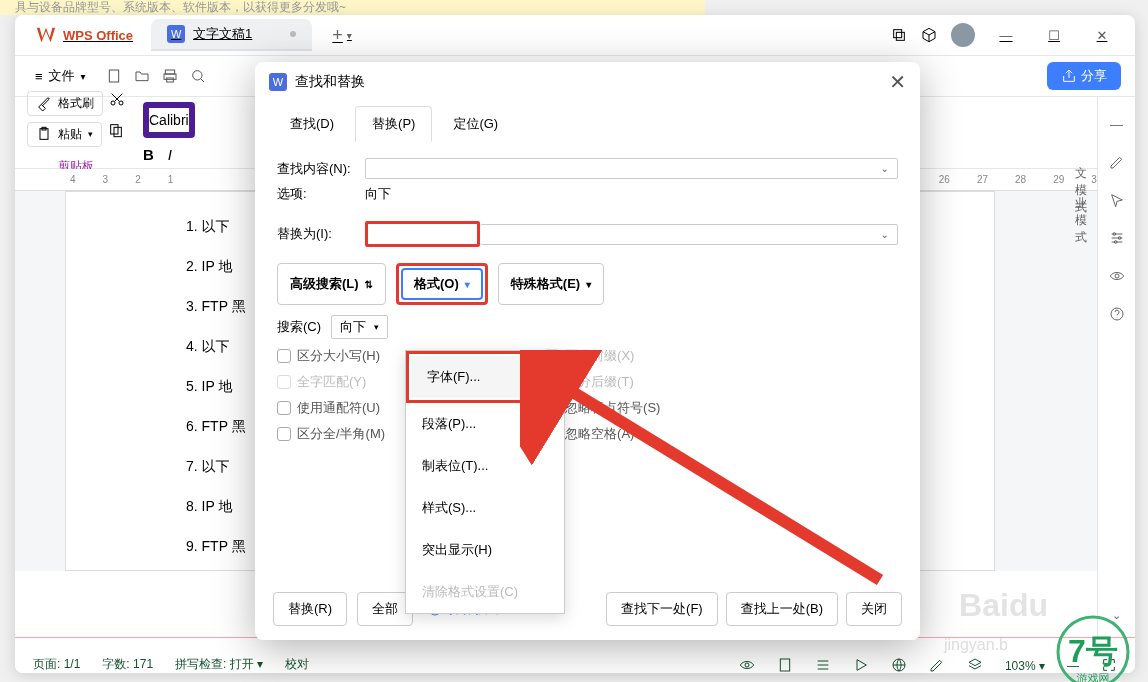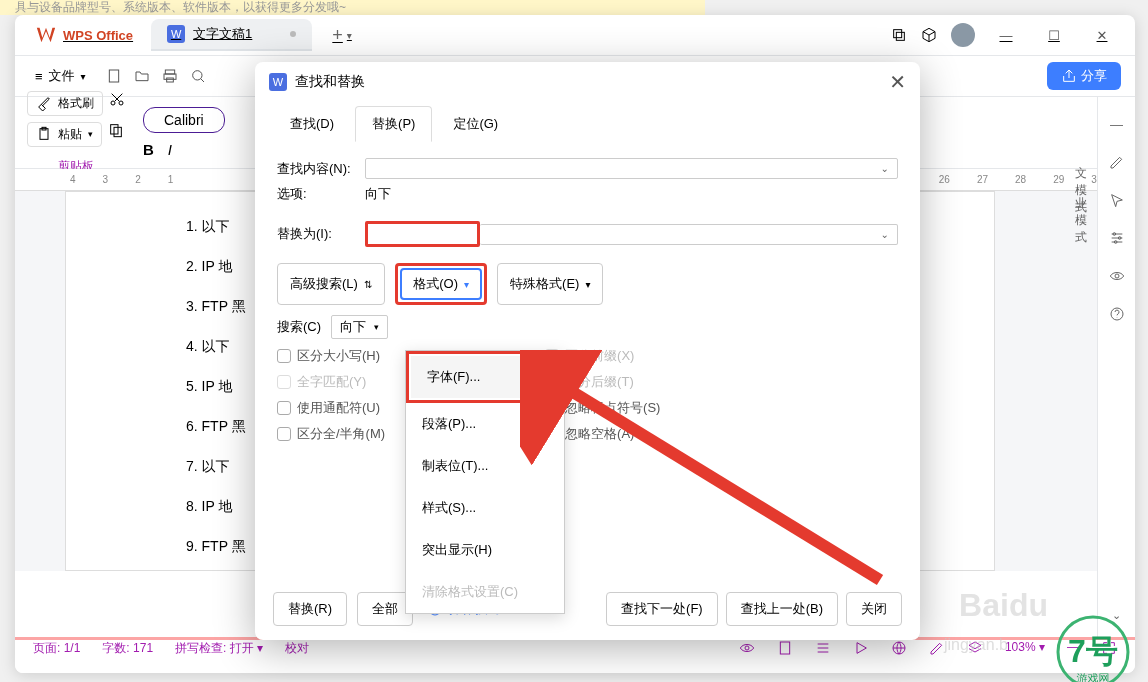--- a/index.html
+++ b/index.html
@@ -16,47 +16,47 @@
 .tabbar-right { margin-left: auto; display: flex; align-items: center; gap: 14px; padding-right: 8px; }
 .avatar { width: 24px; height: 24px; border-radius: 50%; background: #8a98a5; }
 .win-btn { width: 34px; height: 34px; display: flex; align-items: center; justify-content: center; color: #555; }
 .menubar { height: 42px; display: flex; align-items: center; padding: 0 10px; border-top: 1px solid #e5e7ea; border-bottom: 1px solid #e5e7ea; }
 .file-btn { display: flex; align-items: center; gap: 6px; padding: 4px 10px; border-radius: 4px; }
 .menubar-icons { display: flex; gap: 12px; margin-left: 10px; color: #555; }
 .share-btn { margin-left: auto; margin-right: 4px; display: flex; align-items: center; gap: 4px; background: #3d7eff; color: #fff; padding: 5px 14px; border-radius: 6px; font-size: 13px; }
 .cloud-btn { margin-right: 10px; color: #555; }
 .ribbon { height: 72px; display: flex; align-items: center; padding: 0 12px; gap: 18px; border-bottom: 1px solid #e5e7ea; background: #fff; }
 .fmt-brush, .paste-btn { display: flex; align-items: center; gap: 6px; padding: 3px 8px; border: 1px solid #ddd; border-radius: 4px; font-size: 12px; justify-content: center; }
-.font-box { border: 1px solid #4c1d95; border-radius: 12px; padding: 4px 20px; font-size: 14px; }
+.font-box { border: 6px solid #4c1d95; border-radius: 4px; padding: 4px 0; font-size: 14px; }
 .bi-row { display: flex; gap: 14px; font-size: 15px; font-style: italic; }
 .ribbon-title { text-align: center; font-size: 12px; color: #a21caf; margin-top: 7px; }
 .doc-area { position: relative; height: 402px; background: #f5f6f8; overflow: hidden; }
 .ruler { height: 22px; background: #fff; border-bottom: 1px solid #ddd; display: flex; align-items: center; padding-left: 55px; gap: 27px; font-size: 10px; color: #888; }
 .page { position: absolute; left: 50px; top: 22px; width: 930px; height: 380px; background: #fff; border: 1px solid #ddd; padding: 15px 120px; }
 .doc-line { padding: 11px 0; font-size: 14px; }
-.statusbar { position: absolute; left: 0; bottom: 0; width: 100%; height: 36px; border-top: 3px solid #fca5a5; display: flex; align-items: flex-start; gap: 22px; padding: 0 18px; font-size: 12px; color: #a21caf; background: #fff; }
+.statusbar { position: absolute; left: 0; bottom: 0; width: 100%; height: 36px; border-top: 1px solid #fca5a5; display: flex; align-items: flex-end; gap: 22px; padding: 0 18px; font-size: 12px; color: #14532d; background: #fff; }
 .statusbar .grow { flex: 1; }
 .right-rail { position: absolute; right: 0; top: 82px; width: 38px; background: #fff; border-left: 1px solid #e5e7ea; display: flex; flex-direction: column; align-items: center; gap: 22px; padding-top: 20px; color: #666; height: 540px; }
 .mode-labels { position: absolute; right: 48px; top: 150px; font-size: 12px; color: #666; text-align: left; }
 .dialog { position: absolute; left: 255px; top: 62px; width: 665px; height: 578px; background: #fff; border-radius: 8px; box-shadow: 0 8px 40px rgba(0,0,0,0.3); z-index: 100; }
 .dlg-title { display: flex; align-items: center; gap: 8px; padding: 8px 14px; font-size: 14px; }
 .dlg-title .w-icon { width: 18px; height: 18px; background: #4a6ee0; color: #fff; font-size: 11px; display: flex; align-items: center; justify-content: center; border-radius: 3px; }
 .dlg-close { margin-left: auto; font-size: 20px; color: #555; cursor: pointer; }
 .dlg-tabs { display: flex; gap: 4px; padding: 0 18px; margin-top: 4px; }
 .dlg-tab { padding: 8px 16px; border: 1px solid transparent; border-radius: 4px 4px 0 0; }
 .dlg-tab.active { border-color: #ddd; border-bottom-color: #fff; font-weight: 500; }
 .dlg-body { padding: 10px 22px; }
 .field-row { display: flex; align-items: center; gap: 10px; margin: 6px 0; }
 .field-row label { width: 78px; font-size: 13px; }
 .combo { flex: 1; border: 1px solid #ccc; padding: 4px 8px; border-radius: 2px; display: flex; align-items: center; }
 .combo .chev { margin-left: auto; color: #666; font-size: 10px; }
 .red-box { border: 3px solid #e43a2e !important; }
 .red-box-inner { border: 3px solid #e43a2e; border-radius: 4px; padding: 2px; }
 .btn-row { display: flex; gap: 10px; margin: 16px 0 10px 0; }
-.pill-btn { border: 1px solid #ccc; padding: 6px 12px; border-radius: 4px; display: flex; align-items: center; gap: 6px; font-size: 13px; }
+.pill-btn { border: 1px solid #ccc; padding: 6px 12px; border-radius: 4px; display: flex; align-items: center; gap: 6px; font-size: 13px; font-weight: bold; }
 .pill-btn.highlight { border: 2px solid #3d7eff; padding: 5px 11px; }
 .search-dir { display: flex; align-items: center; gap: 10px; }
 .small-select { border: 1px solid #ccc; padding: 2px 8px; border-radius: 2px; display: flex; gap: 8px; align-items: center; }
 .check-col { display: flex; flex-direction: column; gap: 8px; margin-top: 8px; }
 .check-item { display: flex; align-items: center; gap: 6px; font-size: 13px; color: #555; }
 .check-item.disabled { color: #bbb; }
 .chk { width: 14px; height: 14px; border: 1.5px solid #aaa; border-radius: 3px; }
 .chk.disabled { border-color: #ddd; }
 .dropdown { position: absolute; left: 405px; top: 350px; width: 160px; background: #fff; border: 1px solid #ccc; box-shadow: 0 4px 15px rgba(0,0,0,0.15); z-index: 200; }
 .dd-item { padding: 12px 16px; font-size: 13px; }

